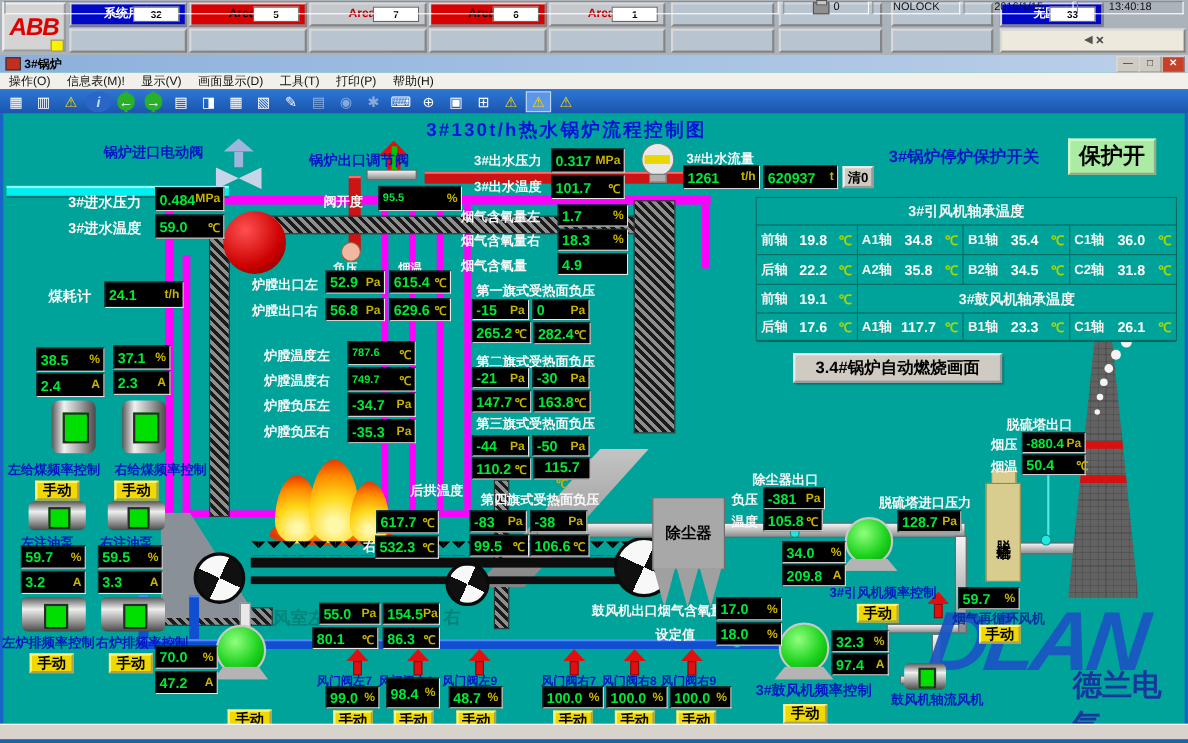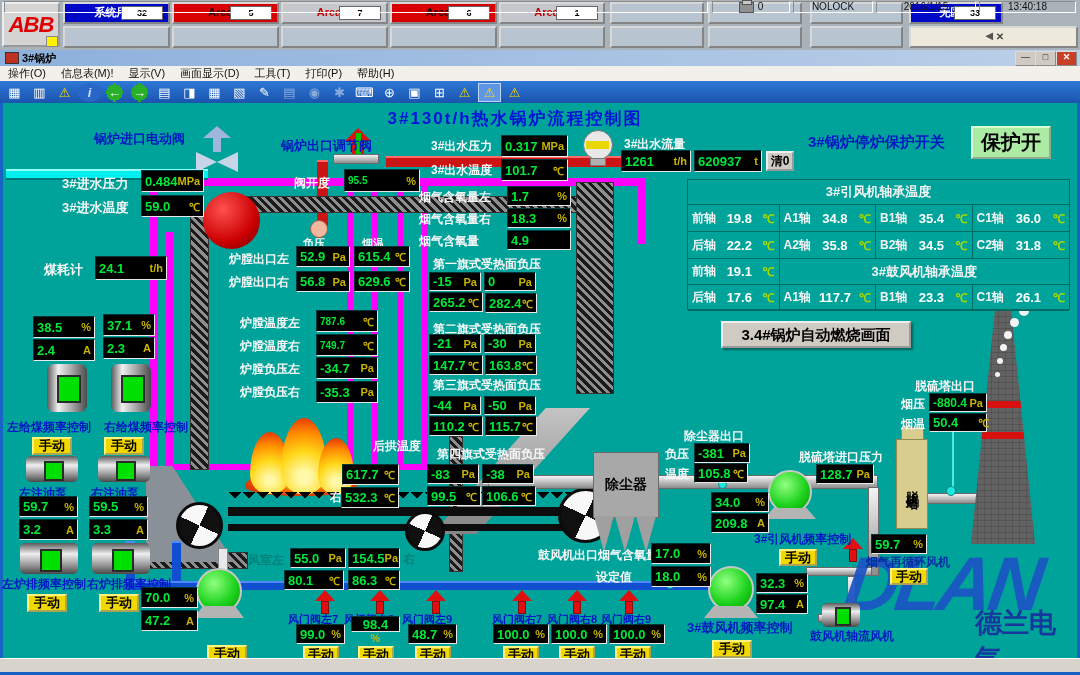--- a/index.html
+++ b/index.html
@@ -24,21 +24,21 @@
   .tico.faded{opacity:.45;}
   .tico.sel{background:#5E96E6;border:1px solid #BCD8FF;}
   .tico.inf{color:#BCE0FF;}
   .winc{position:absolute;width:19px;height:13px;top:51px;border:1px outset #DDD;background:#CFCBC3;font-size:9px;line-height:11px;text-align:center;color:#222;}
   .winc.close{background:#C84028;color:#FFF;font-weight:bold;}
   
   .lw{color:#F8F8F8;font-weight:bold;font-size:12px;white-space:nowrap;}
   .lw13{font-size:13px;}
   .lb{color:#0018C4;font-weight:bold;font-size:12px;white-space:nowrap;}
   .lb13{font-size:13px;}
-  .ldim{color:#00837A;font-weight:bold;font-size:12px;white-space:nowrap;}
+  .ldim{color:#00837A;font-weight:bold;font-size:16px;white-space:nowrap;}
   
   .vb{display:flex;align-items:center;justify-content:space-between;padding:0 3px;background:#000;border:1px solid;border-color:#003838 #E8E8E8 #E8E8E8 #003838;box-sizing:border-box;}
   .vb .v{color:#00E838;font-weight:bold;font-size:13px;white-space:nowrap;}
   .vb .un{color:#C8B400;font-weight:bold;font-size:11px;white-space:nowrap;}
   .vb.big .v{font-size:10px;}
   
   .man{background:#F0D800;border:2px outset #FFF480;box-sizing:border-box;color:#000;font-weight:bold;font-size:13px;text-align:center;line-height:14px;}
   .gbtn{background:#CFCBC3;border:2px outset #EEE;box-sizing:border-box;color:#000;font-weight:bold;font-size:12px;text-align:center;}
   
   .pm{background:#FF00FF;}
@@ -540,21 +540,21 @@
       <span class="un">Pa</span>
     </div>
   <div class="a vb" style="left:484px;top:396px;width:52px;height:19px;">
       <span class="v">-50</span>
       <span class="un">Pa</span>
     </div>
   <div class="a vb" style="left:429px;top:416px;width:54px;height:20px;">
       <span class="v">110.2</span>
       <span class="un">℃</span>
     </div>
-  <div class="a vb" style="left:485px;top:416px;width:52px;height:20px;">
+  <div class="a vb" style="left:485px;top:416px;width:52px;height:20px;flex-direction:column;">
       <span class="v">115.7</span>
       <span class="un">℃</span>
     </div>
   <div class="a lw" style="left:437px;top:446px;">第四旗式受热面负压</div>
   <div class="a vb" style="left:427px;top:464px;width:52px;height:20px;">
       <span class="v">-83</span>
       <span class="un">Pa</span>
     </div>
   <div class="a vb" style="left:482px;top:464px;width:52px;height:20px;">
       <span class="v">-38</span>
@@ -625,21 +625,21 @@
   <div class="a lb" style="left:288px;top:612px;font-size:11px;">风门阀左7</div>
   <div class="a lb" style="left:344px;top:612px;font-size:11px;">风门阀左8</div>
   <div class="a lb" style="left:402px;top:612px;font-size:11px;">风门阀左9</div>
   <div class="a lb" style="left:492px;top:612px;font-size:11px;">风门阀右7</div>
   <div class="a lb" style="left:547px;top:612px;font-size:11px;">风门阀右8</div>
   <div class="a lb" style="left:601px;top:612px;font-size:11px;">风门阀右9</div>
   <div class="a vb" style="left:296px;top:624px;width:49px;height:20px;">
       <span class="v">99.0</span>
       <span class="un">%</span>
     </div>
-  <div class="a vb" style="left:351px;top:616px;width:49px;height:16px;flex-direction:column;">
+  <div class="a vb" style="left:351px;top:616px;width:49px;height:28px;">
       <span class="v">98.4</span>
       <span class="un">%</span>
     </div>
   <div class="a vb" style="left:408px;top:624px;width:49px;height:20px;">
       <span class="v">48.7</span>
       <span class="un">%</span>
     </div>
   <div class="a vb" style="left:493px;top:624px;width:56px;height:20px;">
       <span class="v">100.0</span>
       <span class="un">%</span>

